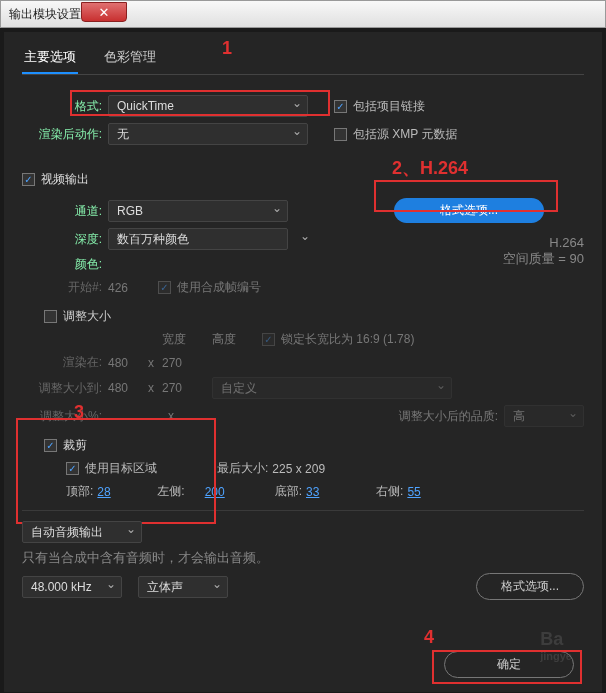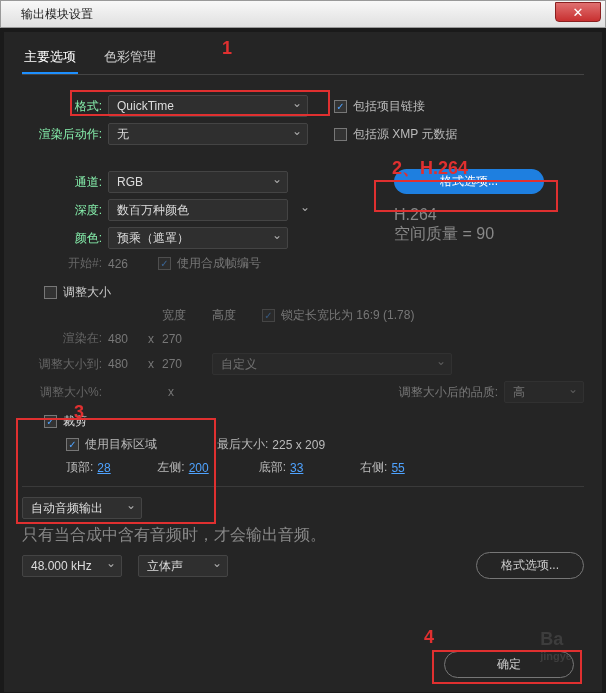--- a/index.html
+++ b/index.html
@@ -1,18 +1,18 @@
 <!DOCTYPE html>
 <html><head>
 <meta charset="utf-8">
 <style>
   * { box-sizing: border-box; margin: 0; padding: 0; font-family: "Microsoft YaHei", sans-serif; }
   body { background: #1a1a1a; width: 606px; height: 693px; overflow: hidden; position: relative; }
   
-  .titlebar { background: linear-gradient(#f8f8f8,#e0e0e0); height: 28px; display:flex; align-items:center; justify-content:space-between; padding-left:20px; border:1px solid #999; }
+  .titlebar { background: linear-gradient(#f8f8f8,#e0e0e0); height: 28px; display:flex; align-items:center; justify-content:flex-start; padding-left:8px; border:1px solid #999; }
   .titlebar-title { color:#222; font-size:12px; }
   .close-btn { width:46px; height:20px; background: linear-gradient(#e07070,#c83030); border:1px solid #8a2020; border-radius:0 0 4px 4px; color:#fff; display:flex; align-items:center; justify-content:center; font-size:13px; margin-right:4px; margin-top:-4px; }
 
   .content { background:#252525; margin:4px; height:660px; padding:10px 18px; position:relative; }
   
   .tabs { display:flex; gap:24px; border-bottom:1px solid #444; padding-bottom:0; }
   .tab { color:#ccc; font-size:13px; padding:6px 2px; cursor:pointer; }
   .tab.active { color:#fff; border-bottom:2px solid #1e90ff; }
   
   .annot { color:#e03030; font-weight:bold; position:absolute; font-size:18px; pointer-events:none; }
@@ -30,21 +30,21 @@
   .chk { width:13px; height:13px; border:1px solid #777; background:#333; display:inline-flex; align-items:center; justify-content:center; margin-right:6px; font-size:10px; color:#4fa3ff; }
   .chk.checked::before { content:"✓"; }
   
   .section-gap { height:14px; }
   .num { color:#4fa3ff;text-decoration:underline; }
   .muted { color:#777; }
   
   .blue-btn { background:#1e7fe0; color:#fff; border:none; border-radius:14px; padding:4px 24px; font-size:12px; cursor:pointer; }
   .outline-btn { background:transparent; color:#ccc; border:1px solid #777; border-radius:14px; padding:4px 24px; font-size:12px; cursor:pointer; }
   
-  .small-txt { font-size:16px; color:#888; }
+  .small-txt { font-size:13px; color:#888;text-align:right; }
   
   .divider { border-top:1px solid #3a3a3a; margin:10px 0; }
   
   .watermark { position:absolute; right:30px; bottom:30px; color:#555; font-size:18px; font-weight:bold; opacity:0.5; }
 </style>
 </head>
 <body>
 
 <div class="titlebar">
   <span class="titlebar-title">输出模块设置</span>
@@ -85,34 +85,37 @@
     </span>
     <span style="width:26px;"></span>
     <span class="chk"></span>
     <span>包括源 XMP 元数据</span>
   </div>
 
   <div class="section-gap"></div>
 
   <div class="ann-text" style="position:absolute; left:388px; top:124px;">2、H.264</div>
 
+  <div class="row">
+    <span class="chk checked"></span>
+    <span style="color:#ddd;">视频输出</span>
+  </div>
 
   <div style="display:flex;">
     <div style="flex:1;">
       <div class="row">
         <span class="lbl">通道:</span>
         <span class="sel-wrap" style="width:180px;"><select style="width:180px;"><option>RGB</option></select></span>
       </div>
       <div class="row">
         <span class="lbl">深度:</span>
         <span class="sel-wrap" style="width:208px;"><select style="width:180px;"><option>数百万种颜色</option></select></span>
       </div>
       <div class="row">
         <span class="lbl">颜色:</span>
-        <span class="sel-wrap" style="width:180px;"><select style="width:180px;"><option>预乘（遮罩）</option></select></span>
       </div>
       <div class="row">
         <span class="lbl dim">开始#:</span>
         <span class="muted" style="width:50px;">426</span>
         <span class="chk checked" style="opacity:.5;"></span>
         <span class="muted">使用合成帧编号</span>
       </div>
     </div>
     <div style="width:190px; padding-top:4px;">
       <button class="blue-btn" style="width:150px;">格式选项...</button>
@@ -170,21 +173,21 @@
     <span>使用目标区域</span>
     <span style="width:60px;"></span>
     <span>最后大小:</span>
     <span style="margin-left:4px;">225 x 209</span>
   </div>
   <div class="row">
     <span style="width:44px;"></span>
     <span>顶部:</span>
     <span class="num" style="margin-left:4px; width:60px;">28</span>
     <span>左侧:</span>
-    <span class="num" style="margin-left:4px; width:70px;">200</span>
+    <span class="num" style="margin-left:20px; width:70px;">200</span>
     <span>底部:</span>
     <span class="num" style="margin-left:4px; width:70px;">33</span>
     <span>右侧:</span>
     <span class="num" style="margin-left:4px;">55</span>
   </div>
 
   <div class="divider"></div>
 
   <div class="row">
     <span class="sel-wrap" style="width:120px;"><select style="width:120px;"><option>自动音频输出</option></select></span>

